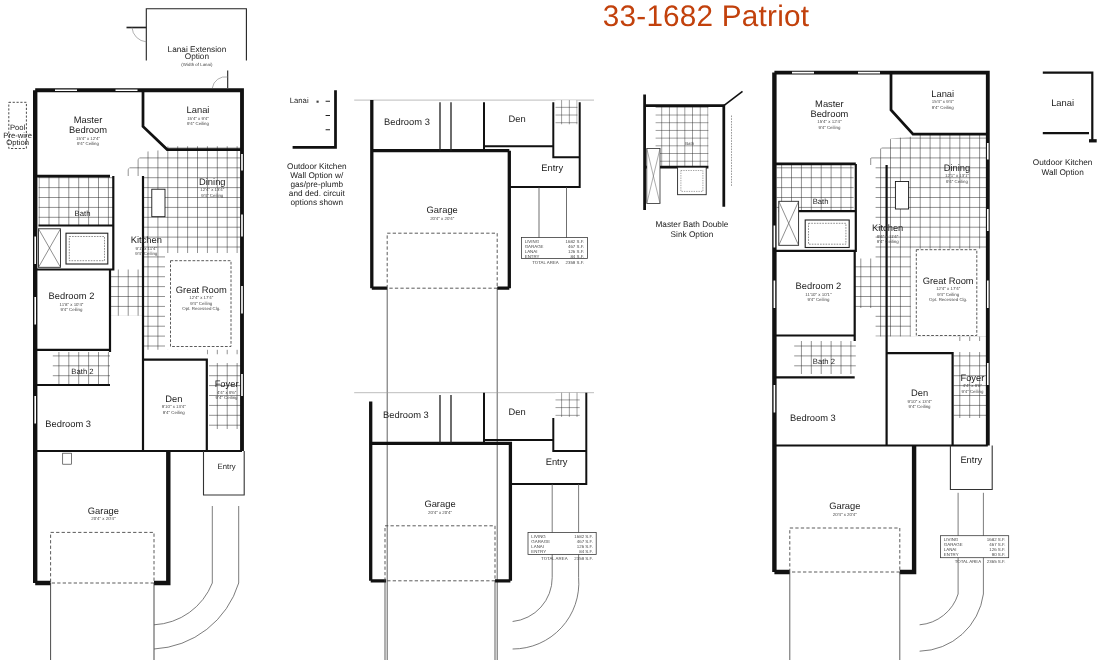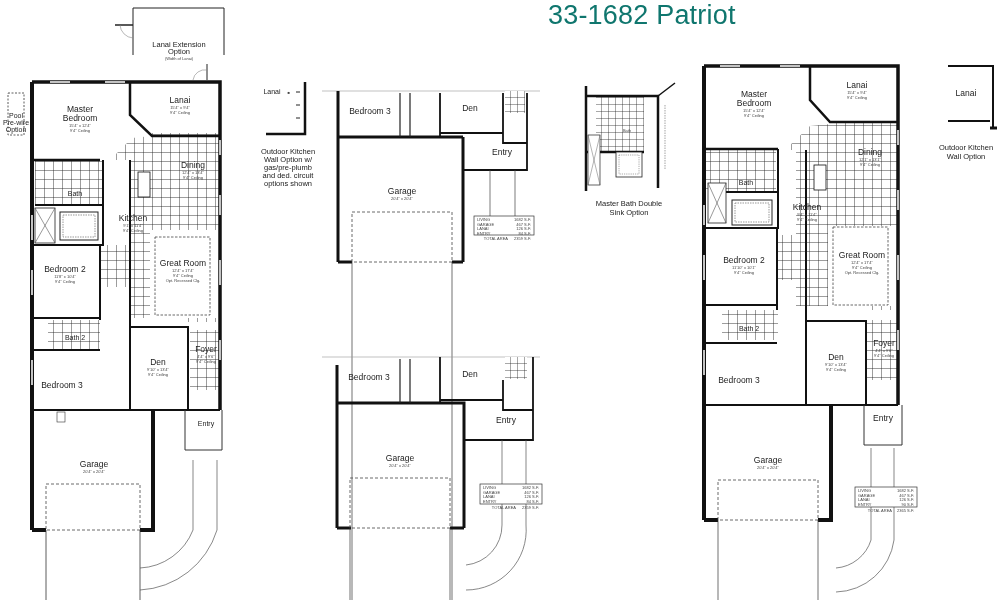--- a/index.html
+++ b/index.html
@@ -1,17 +1,17 @@
 <!DOCTYPE html>
 <html><head>
 <meta charset="utf-8">
 <style>
   html, body { margin:0; padding:0; background:#ffffff; }
   body { width:1000px; height:600px; position:relative; overflow:hidden; font-family:"Liberation Sans", sans-serif; color:#111; }
-  .title { position:absolute; left:548px; top:0px; font-size:27px; font-family:"Liberation Sans", sans-serif; color:#0f766e; letter-spacing:0.2px; }
+  .title { position:absolute; left:548px; top:0px; font-size:27px; font-family:"Liberation Sans", sans-serif; color:#c2410c; letter-spacing:0.2px; }
   svg { position:absolute; left:0; top:0; }
   .lbl { font-family:"Liberation Sans", sans-serif; fill:#222; }
   .big { font-size:8.5px; }
   .mid { font-size:7px; }
   .sm { font-size:4px; fill:#444; }
   .cap { font-size:7.5px; fill:#222; }
 </style>
 </head>
 <body>
 

